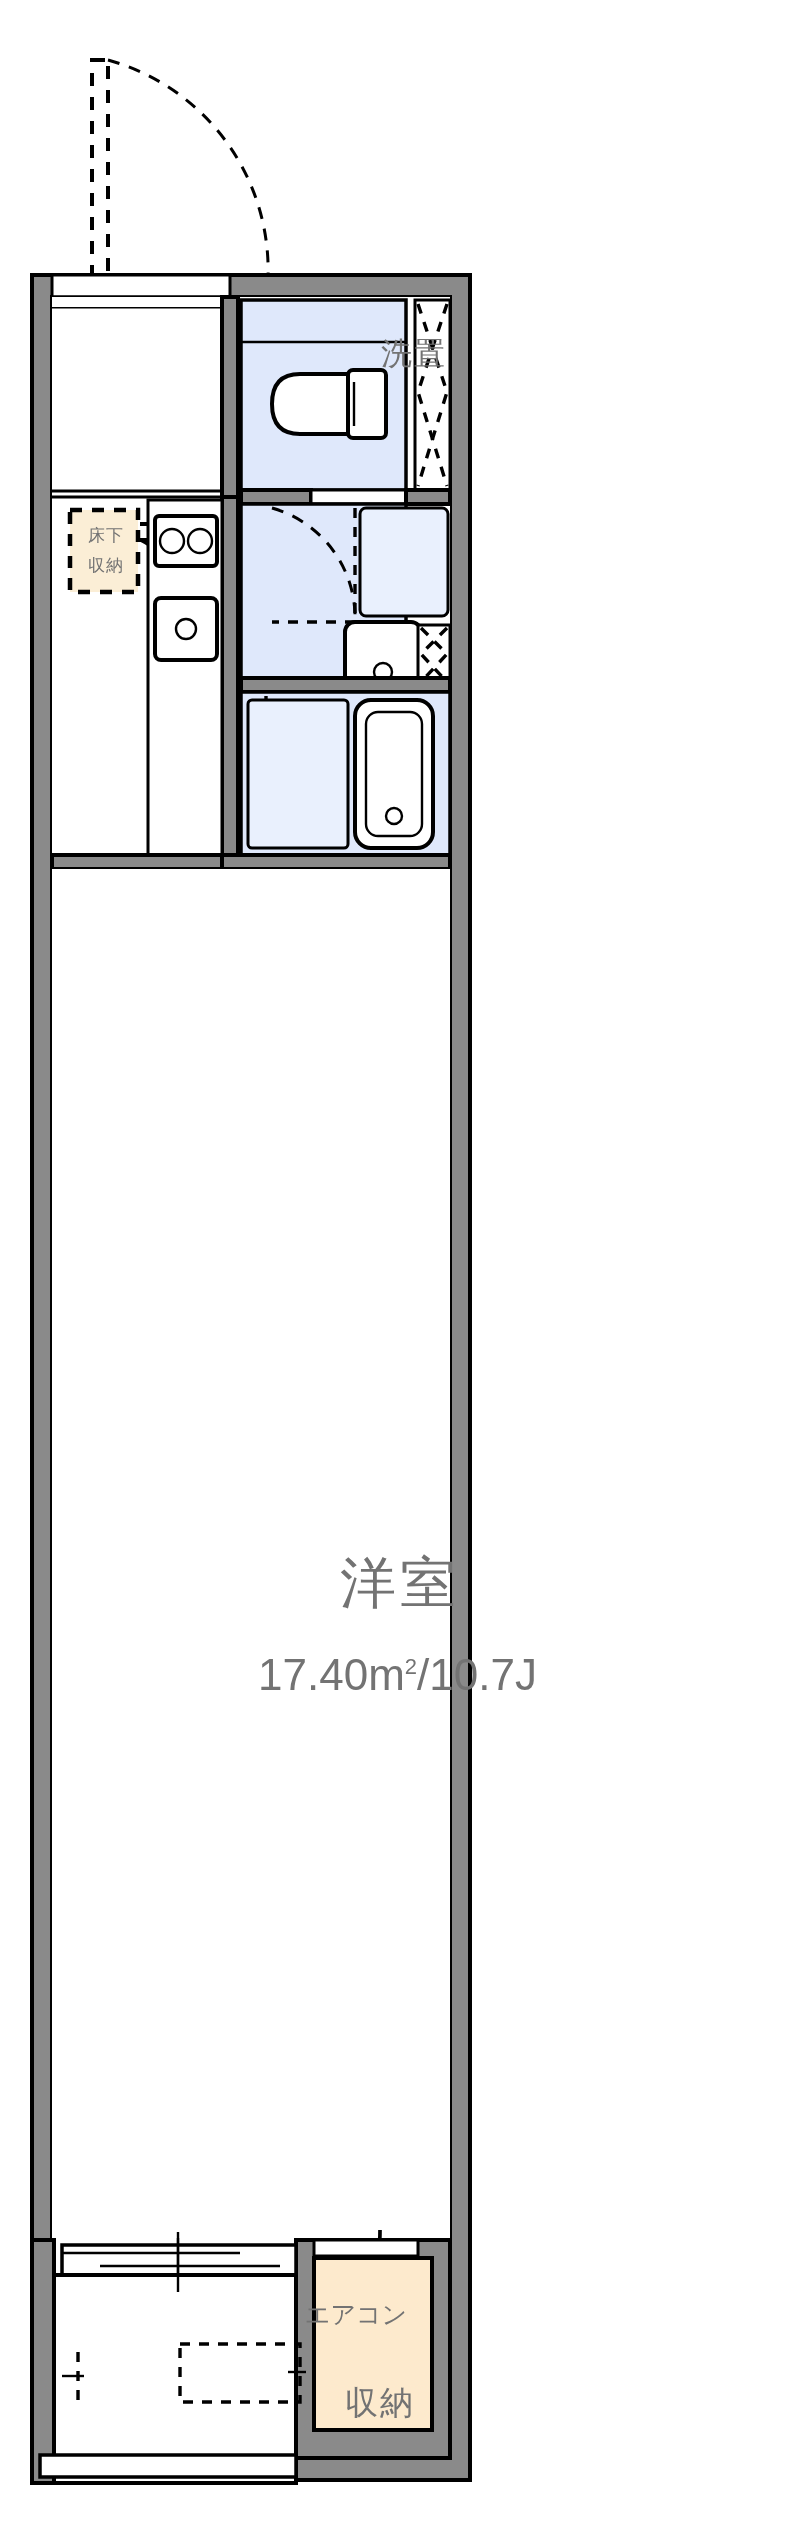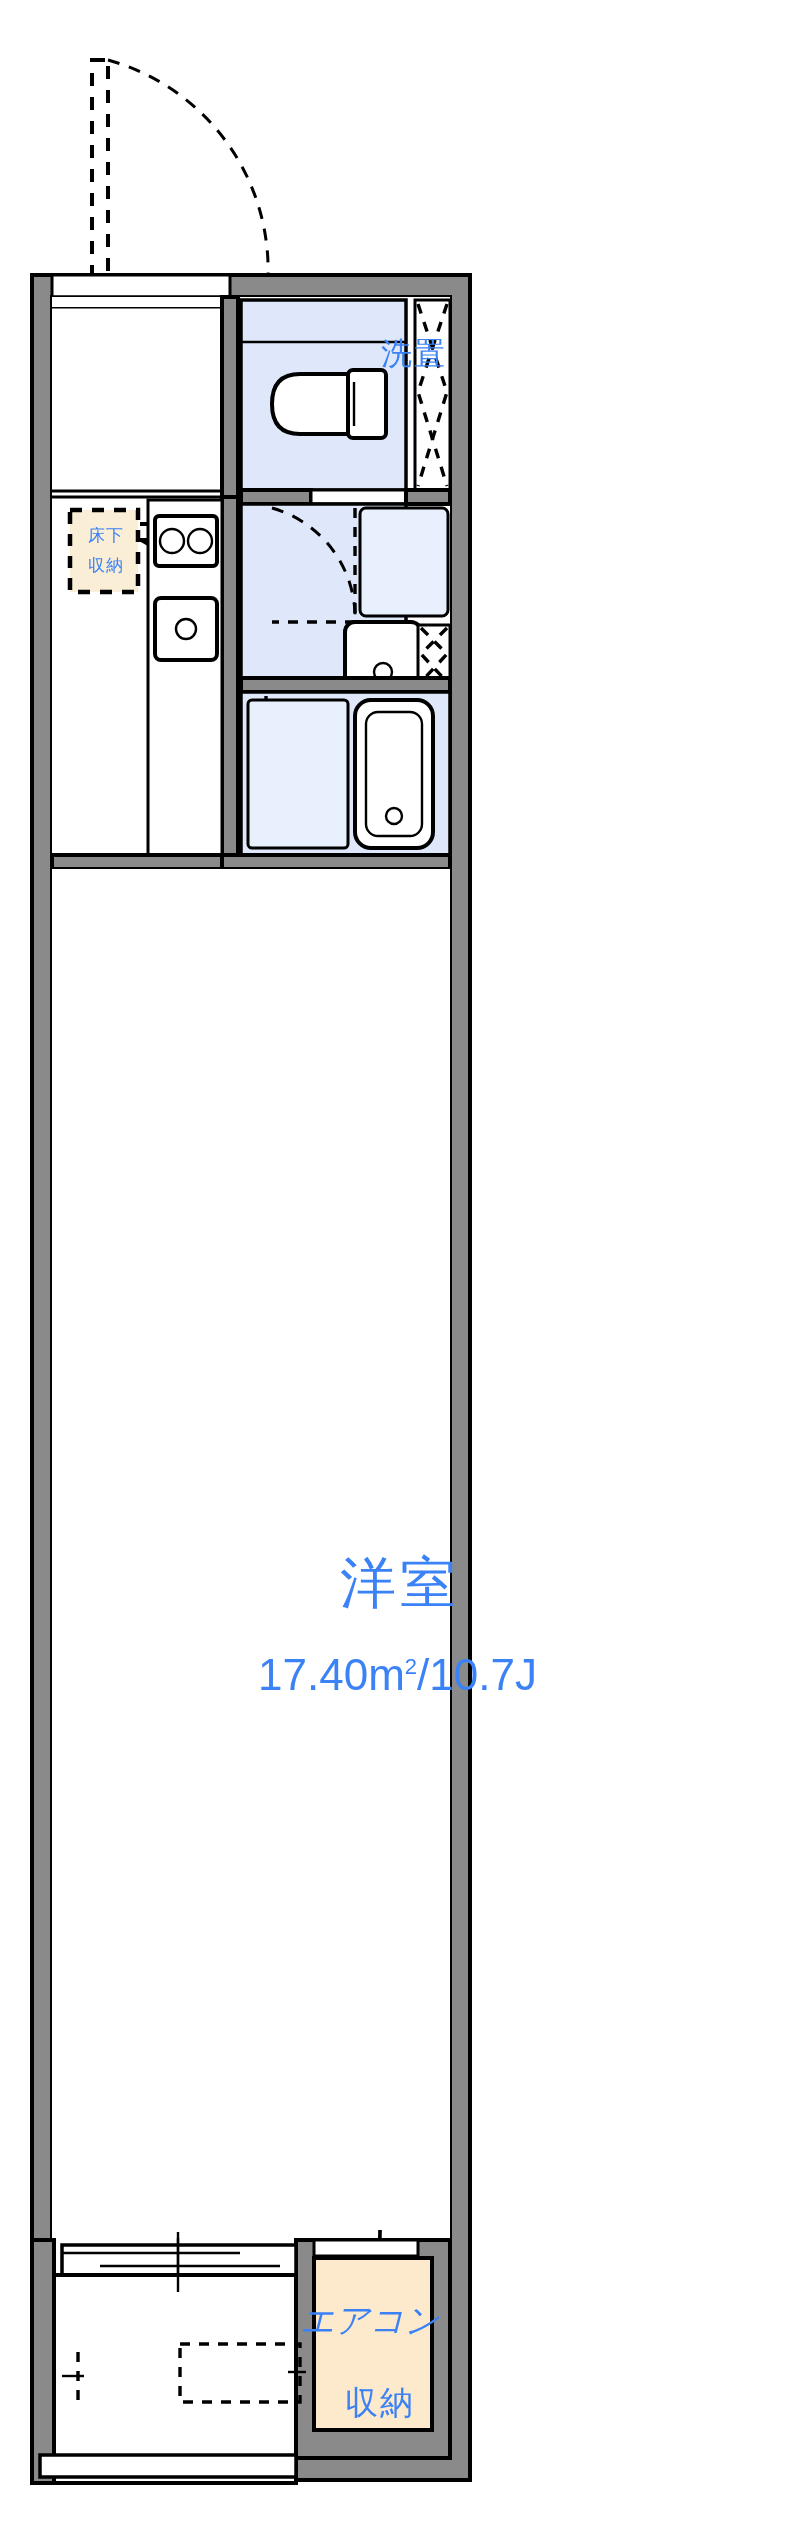--- a/index.html
+++ b/index.html
@@ -16,27 +16,27 @@
   .thin2{fill:none;stroke:#000;stroke-width:2.4;}
   .wet{fill:#dfe8fb;stroke:#000;stroke-width:3.5;}
   .wet-light{fill:#e9f0fd;stroke:#000;stroke-width:3;}
   .white{fill:#ffffff;stroke:#000;stroke-width:3;}
   .fixture{fill:#ffffff;stroke:#000;stroke-width:4;}
   .dash{fill:none;stroke:#000;stroke-width:4;stroke-dasharray:13 11;}
   .dash-s{fill:none;stroke:#000;stroke-width:3.4;stroke-dasharray:10 9;}
   .swing{fill:none;stroke:#000;stroke-width:3;stroke-dasharray:12 10;}
   .storage-box{fill:#fdeacd;stroke:#000;stroke-width:4;}
   .storage-dash{fill:#fbeed6;stroke:#000;stroke-width:4.5;stroke-dasharray:12 10;}
-  .label-abs{position:absolute;color:#3b82f6;white-space:nowrap;}
+  .label-abs{position:absolute;color:#737373;white-space:nowrap;}
   #room-name{left:0;right:0;top:1546px;text-align:center;font-size:56px;letter-spacing:4px;}
   #room-area{left:0;right:5px;top:1650px;text-align:center;font-size:44px;letter-spacing:0px;}
   #room-area sup{font-size:22px;vertical-align:super;line-height:0;}
   #lbl-sentaku{left:370px;top:333px;width:88px;text-align:center;font-size:31px;letter-spacing:2px;}
   #lbl-yukashita{left:72px;top:521px;width:68px;text-align:center;font-size:17px;line-height:30px;letter-spacing:1px;}
-  #lbl-aircon{left:300px;top:2298px;width:112px;text-align:center;font-size:34px;letter-spacing:0px;font-style:italic;}
+  #lbl-aircon{left:300px;top:2298px;width:112px;text-align:center;font-size:25px;letter-spacing:0px;}
   #lbl-closet{left:330px;top:2381px;width:100px;text-align:center;font-size:33px;letter-spacing:2px;}
 </style>
 </head>
 <body>
 
 <div id="floorplan-root">
 
   <svg id="plan" viewBox="0 0 800 2538">
 
     <g>

